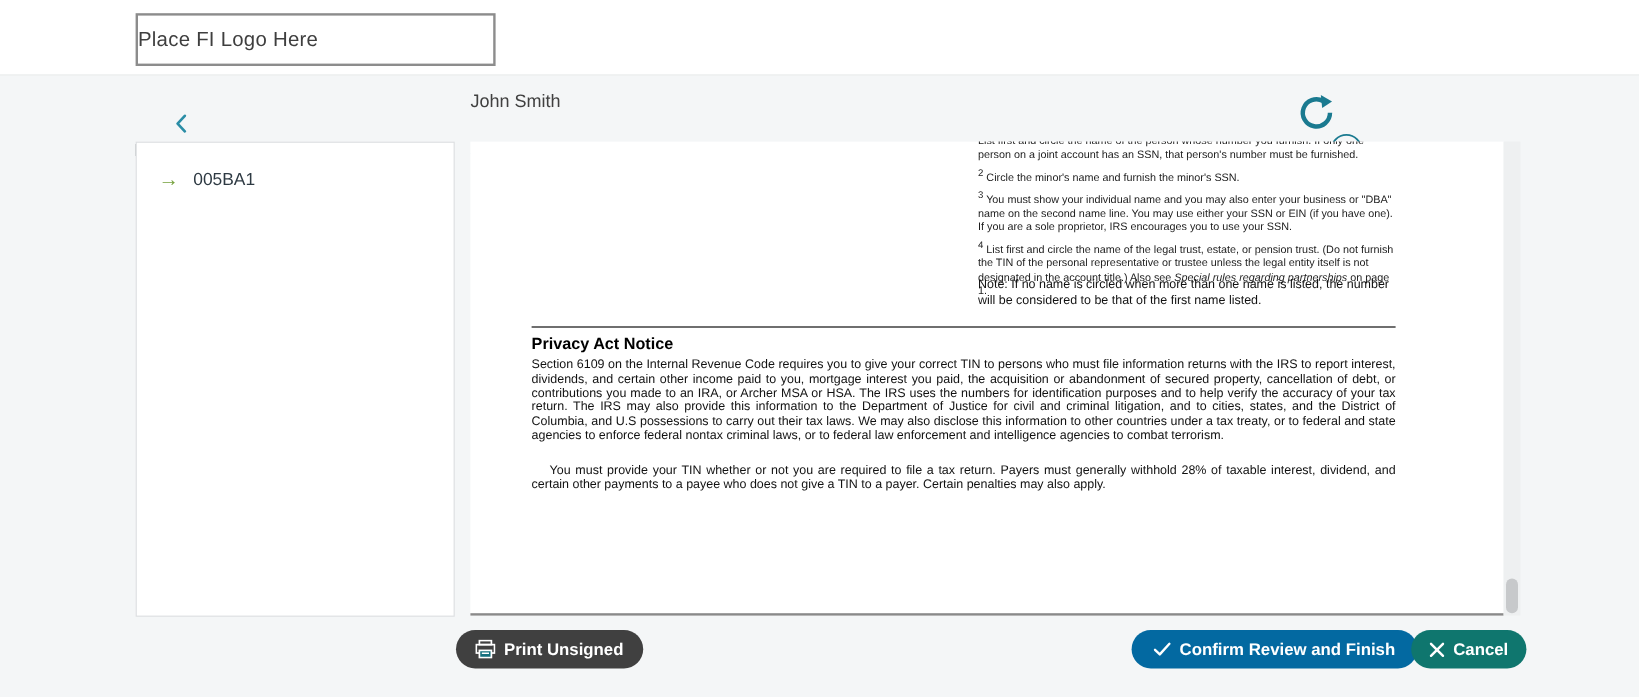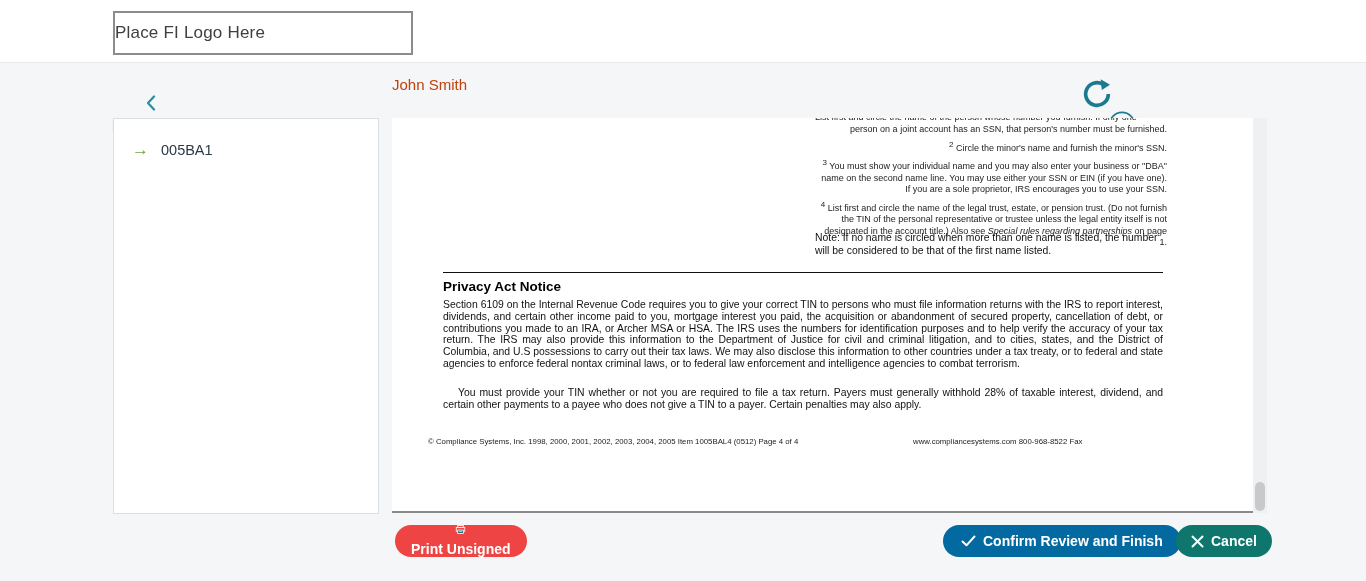--- a/index.html
+++ b/index.html
@@ -36,21 +36,21 @@
     background:#ffffff; border:1px solid #dcdfe1;
   }
   .doc-item {
     display:flex; align-items:center; gap:12px;
     padding:22px 0 0 18px; cursor:pointer;
   }
   .doc-item .arrow { color:#75a13c; font-size:17px; line-height:1; }
   .doc-item .name { font-size:14.5px; color:#2e3a43; }
 
   
-  .user-name { position:absolute; left:392px; top:76px; font-size:15px; color:#c2410c; }
+  .user-name { position:absolute; left:392px; top:76px; font-size:15px; color:#404040; }
   .review-msg { position:absolute; left:392px; top:97px; font-size:15px; font-weight:600; color:#0e7488;margin-top:28px; }
 
   .viewer-controls { position:absolute; left:1080px; top:77px; display:flex; align-items:flex-start;flex-direction:column; }
   .refresh-btn { width:34px; height:34px; cursor:pointer; }
   .zoom-btn { width:28px; height:28px; cursor:pointer; }
   .zoom-out-wrap { margin-left:28px; }
   .zoom-in-wrap { margin-left:10px; }
   .zoom-level {
     width:48px; text-align:center; font-size:15px; color:#2b3b47;
   }
@@ -69,21 +69,21 @@
     position:absolute; left:2px; bottom:2px; width:10px; height:29px;
     background:#c7c9cb; border-radius:5px; cursor:pointer;
   }
 
   .notes-col {
     position:absolute; left:423px; top:0; width:352px;
     font-size:9px; line-height:11.5px; color:#1c1c1c;
   }
   .clipped-line { height:6px; overflow:hidden; }
   .clipped-line span { display:block; margin-top:-6px; white-space:nowrap; }
-  .notes-col p { margin-bottom:3px;text-align:right; }
+  .notes-col p { margin-bottom:3px; }
   .notes-col sup { font-size:8px; }
 
   .doc-note {
     position:absolute; left:423px; top:114px; width:350px;
     font-size:10.4px; line-height:12.8px; color:#111;
   }
 
   .doc-rule {
     position:absolute; left:51px; top:154px; width:720px;
     border-top:1.6px solid #111;
@@ -116,21 +116,21 @@
     justify-content:flex-start;
   }
 
   
   .pill {
     position:absolute; top:525px; height:32px; border:none; border-radius:16px;
     display:flex; align-items:center; gap:7px;
     font-family:"Liberation Sans", sans-serif;
     font-size:14px; font-weight:600; color:#ffffff; cursor:pointer;
   }
-  .print-btn { left:395px; background:#ef4444; padding:0 16px;flex-direction:column; }
+  .print-btn { left:380px; background:#404040; padding:0 16px; }
   .confirm-btn { left:943px; background:#0369a1; padding:0 18px; cursor:default; }
   .cancel-btn { left:1176px; background:#0f766e; padding:0 15px; }
 </style>
 </head>
 <body>
 
 <div class="app-header">
   <div class="logo-box">
     <span>Place FI Logo Here</span>
   </div>
@@ -187,24 +187,20 @@
   </div>
 
   <div class="doc-note">Note: If no name is circled when more than one name is listed, the number will be considered to be that of the first name listed.</div>
 
   <div class="doc-rule"></div>
 
   <div class="privacy-title">Privacy Act Notice</div>
   <div class="privacy-p1">Section 6109 on the Internal Revenue Code requires you to give your correct TIN to persons who must file information returns with the IRS to report interest, dividends, and certain other income paid to you, mortgage interest you paid, the acquisition or abandonment of secured property, cancellation of debt, or contributions you made to an IRA, or Archer MSA or HSA. The IRS uses the numbers for identification purposes and to help verify the accuracy of your tax return. The IRS may also provide this information to the Department of Justice for civil and criminal litigation, and to cities, states, and the District of Columbia, and U.S possessions to carry out their tax laws. We may also disclose this information to other countries under a tax treaty, or to federal and state agencies to enforce federal nontax criminal laws, or to federal law enforcement and intelligence agencies to combat terrorism.</div>
   <div class="privacy-p2">You must provide your TIN whether or not you are required to file a tax return. Payers must generally withhold 28% of taxable interest, dividend, and certain other payments to a payee who does not give a TIN to a payer. Certain penalties may also apply.</div>
 
-  <div class="doc-footer">
-    <span>© Compliance Systems, Inc.  1998, 2000, 2001, 2002, 2003, 2004, 2005  Item 1005BAL4 (0512)   Page 4 of 4</span>
-    <span class="fr">www.compliancesystems.com 800-968-8522 Fax</span>
-  </div>
 
 </div>
 
 <div class="doc-scrollbar">
   <div class="doc-scroll-thumb"></div>
 </div>
 
 <button class="pill print-btn">
   <svg width="17" height="16" viewBox="0 0 17 16">
     <rect x="3.5" y="0.8" width="10" height="3.4" fill="none" stroke="#fff" stroke-width="1.4"></rect>

